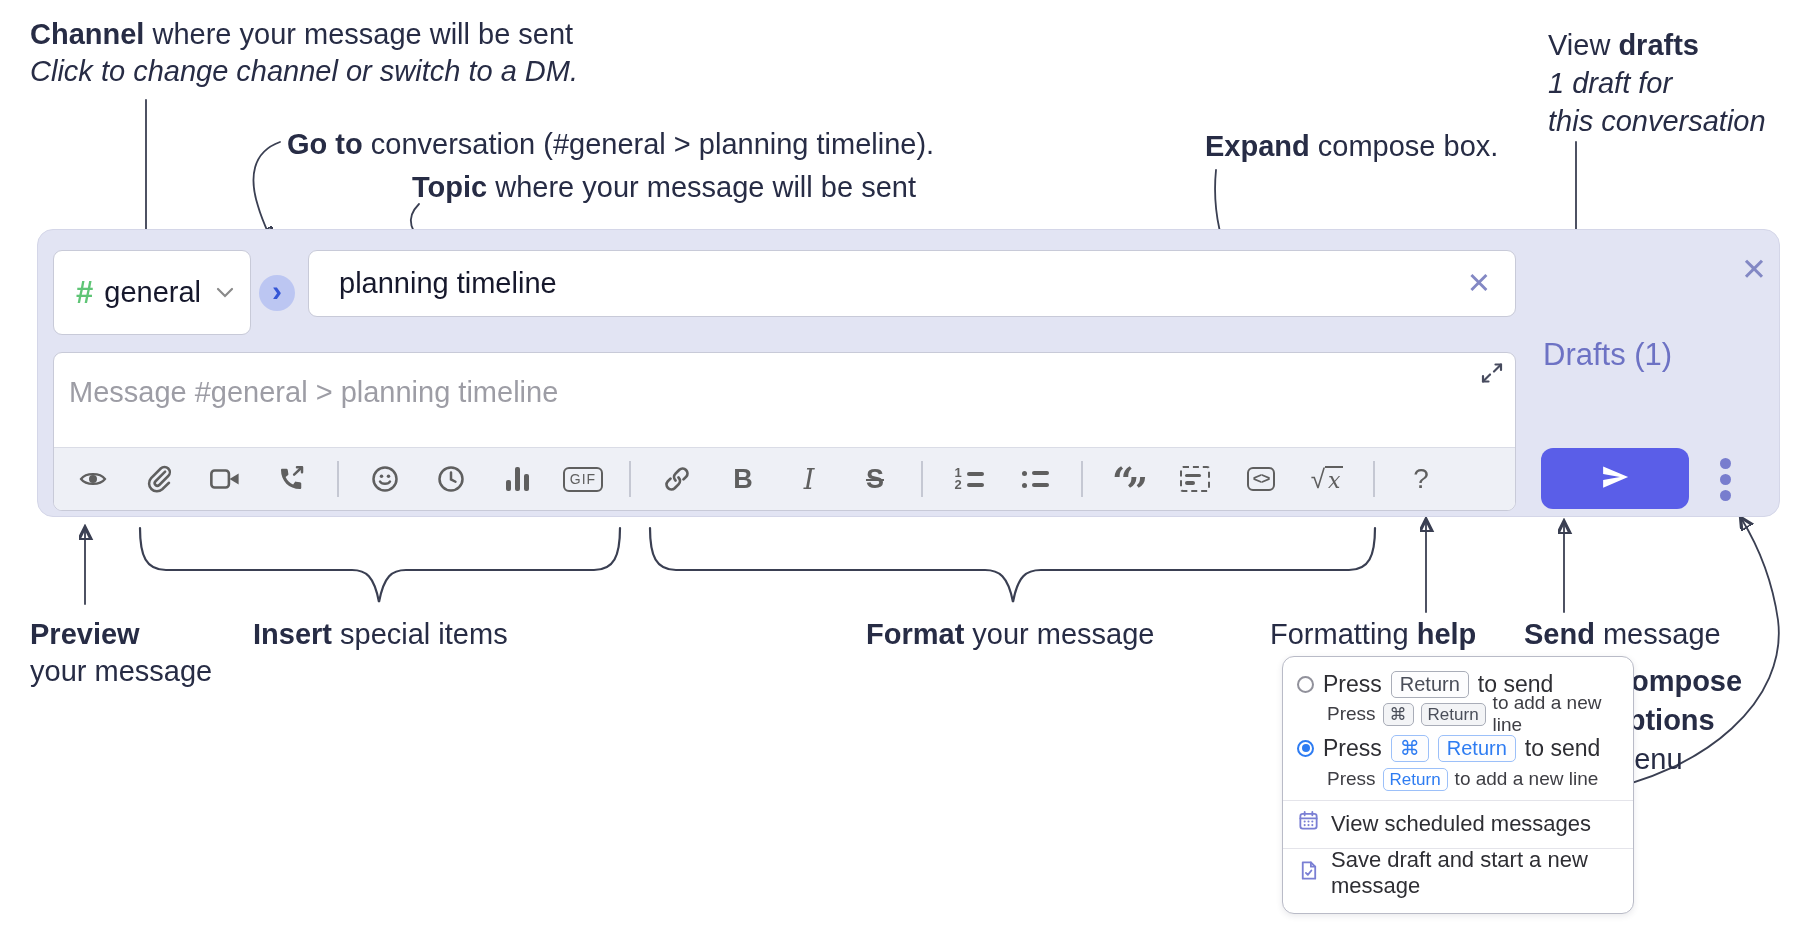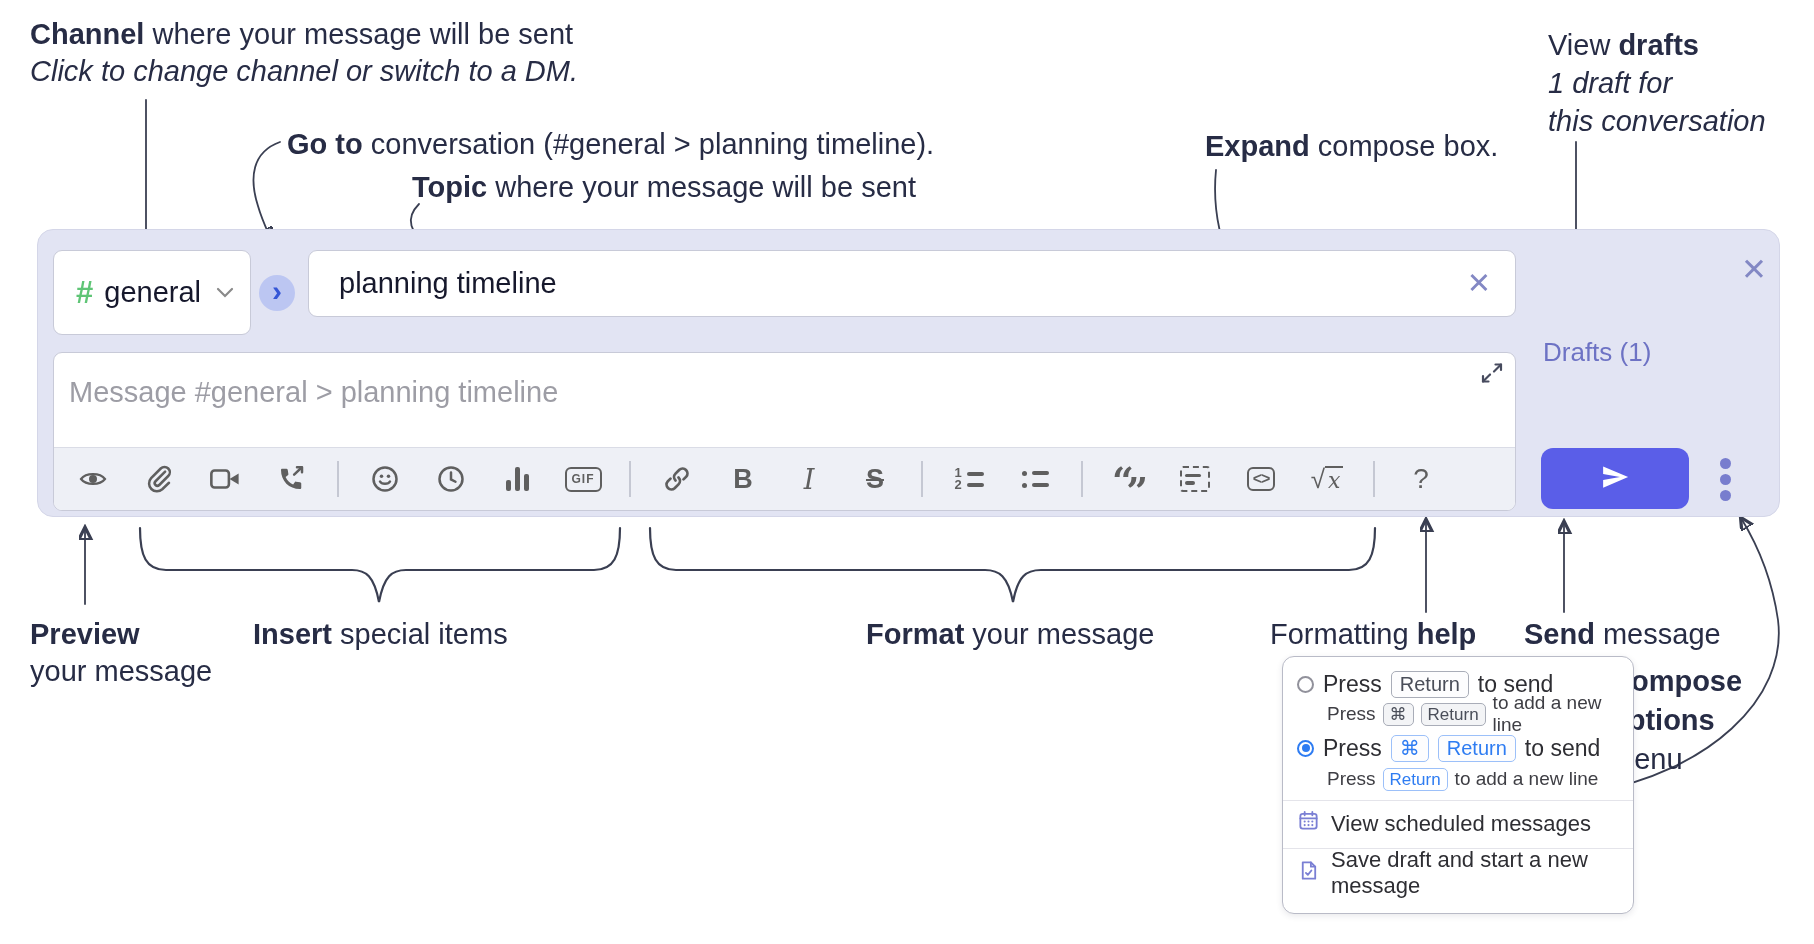--- a/index.html
+++ b/index.html
@@ -33,21 +33,21 @@
   #msg-panel{left:15px;top:122px;width:1463px;height:159px;overflow:hidden;padding-left:44px;}
   #msg-input{position:absolute;left:0;top:0;width:100%;height:95px;border:none;outline:none;resize:none;
     background:transparent;font:29px "Liberation Sans",sans-serif;color:#16182c;
     padding:23px 60px 0 15px;box-sizing:border-box;}
   #msg-input::placeholder{color:#9d9da5;opacity:1;}
   #expand-btn{right:10px;top:7px;cursor:pointer;}
   #toolbar{left:0;right:0;bottom:0;height:62px;background:#eef0f6;border-top:1px solid #dadce6;
     display:flex;align-items:center;padding-left:6px;}
   .tbi{width:66px;display:flex;justify-content:center;align-items:center;color:#5f5f5f;cursor:pointer;flex:0 0 auto;}
   .tbsep{width:2px;height:36px;background:#c5c8d3;margin:0 13px;flex:0 0 auto;}
-  .tb-gif{border:2.5px solid #5f5f5f;border-radius:6px;font-size:12px;font-weight:700;
+  .tb-gif{border:2.5px solid #5f5f5f;border-radius:6px;font-size:14px;font-weight:400;
     letter-spacing:1px;padding:3px 5px;line-height:15px;}
   .tb-b{font-size:27px;font-weight:700;}
   .tb-i{font-family:"DejaVu Serif",serif;font-style:italic;font-size:27px;}
   .tb-s{font-size:27px;font-weight:600;text-decoration:line-through;}
   .tb-q{position:relative;width:34px;height:30px;font-family:"DejaVu Serif",serif;font-weight:700;}
   .tb-q .q1{position:absolute;left:0;top:-6px;font-size:38px;}
   .tb-q .q2{position:absolute;right:-2px;top:4px;font-size:38px;}
   .tb-code{border:2.5px solid #5f5f5f;border-radius:6px;font-size:16px;font-weight:700;
     padding:2px 4px;line-height:16px;letter-spacing:-1px;}
   .tb-math{font-size:26px;display:flex;align-items:flex-start;}
@@ -61,21 +61,21 @@
   .tb-ul{display:flex;flex-direction:column;gap:7px;}
   .tb-ul .row{display:flex;align-items:center;gap:5px;}
   .dot{width:5px;height:5px;border-radius:50%;background:#5f5f5f;}
   .tb-spoiler{width:30px;height:26px;border:2.5px dashed #5f5f5f;border-radius:3px;box-sizing:border-box;
     display:flex;flex-direction:column;justify-content:center;gap:4px;padding-left:3px;}
   .tb-spoiler .l1{width:16px;height:3.5px;background:#5f5f5f;border-radius:2px;}
   .tb-spoiler .l2{width:10px;height:3.5px;background:#5f5f5f;border-radius:2px;}
   .tb-poll{display:flex;align-items:flex-end;gap:4px;height:24px;}
   .tb-poll i{display:block;width:5px;border-radius:2px;background:#5f5f5f;}
   
-  #drafts-link{left:1505px;top:107px;font-size:26px;color:#6d72c4;cursor:pointer;}
+  #drafts-link{left:1505px;top:107px;font-size:31px;color:#6d72c4;cursor:pointer;}
   #send-btn{left:1503px;top:218px;width:148px;height:61px;border-radius:12px;background:#5a5ee8;
     border:none;display:flex;align-items:center;justify-content:center;cursor:pointer;}
   #ellipsis-btn{left:1676px;top:228px;width:22px;display:flex;flex-direction:column;gap:5px;
     align-items:center;cursor:pointer;}
   #ellipsis-btn i{width:11px;height:11px;border-radius:50%;background:#787dce;}
   
   #options-menu{left:1236px;top:656px;width:352px;height:258px;background:#fff;
     border:1.5px solid #b9bbc7;border-radius:12px;box-sizing:border-box;
     box-shadow:0 2px 6px rgba(40,40,70,.10);padding:12px 14px 8px 14px;font-size:23px;color:#2e2e33;margin-left:46px;}
   .opt-row{display:flex;align-items:center;gap:9px;height:30px;cursor:pointer;}

